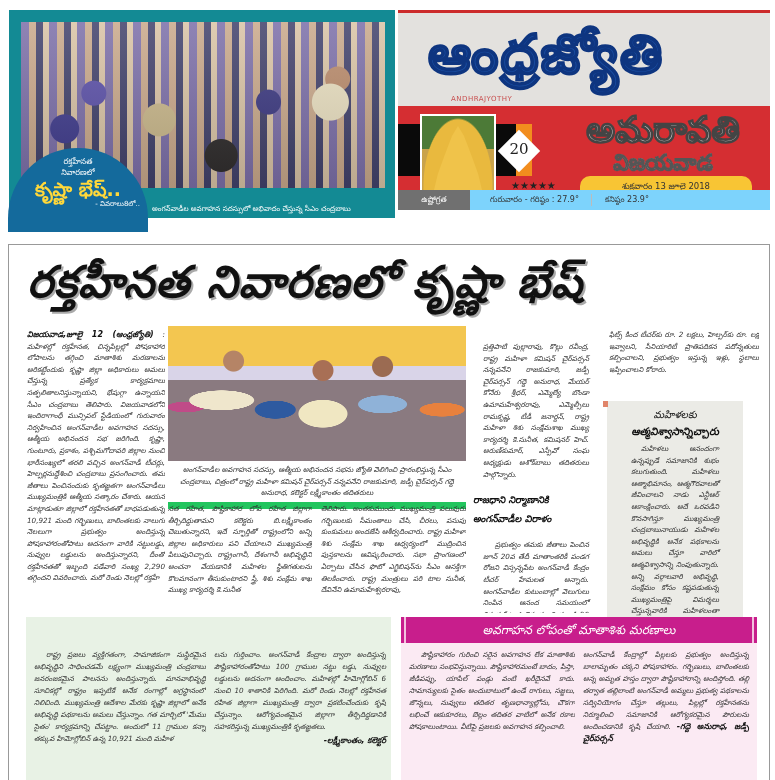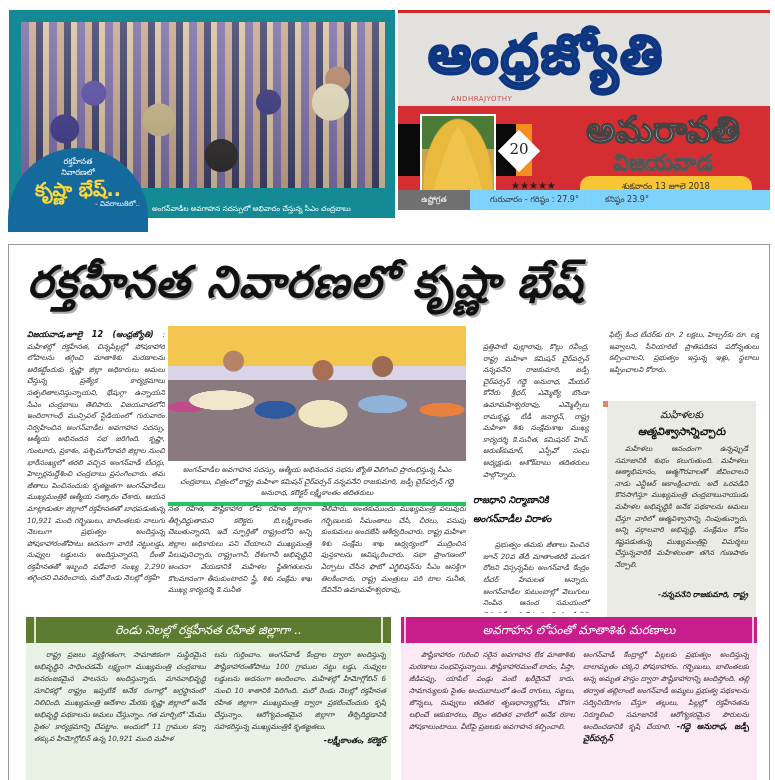--- a/index.html
+++ b/index.html
@@ -134,26 +134,26 @@
       radial-gradient(circle at 72% 30%, #9b6b52 0 10px, transparent 11px),
       radial-gradient(ellipse at 52% 65%, #f0e7c2 0 24px, transparent 25px),
       radial-gradient(circle at 52% 33%, #a86f55 0 10px, transparent 11px),
       radial-gradient(ellipse at 92% 62%, #e8813e 0 22px, transparent 23px),
       radial-gradient(ellipse at 36% 62%, #2e5aa0 0 20px, transparent 21px),
       radial-gradient(ellipse at 6% 60%, #c04b88 0 18px, transparent 19px),
       linear-gradient(180deg, #f3c650 0 30%, #d9d4e8 30% 40%, #8a7a80 40% 100%);
   }
   .photo2-caption {
     position: absolute; left: 159px; top: 219px; width: 298px; text-align: center; font-size: 7.2px;
-    line-height: 11.5px; color: #333; border-bottom: 4px solid #22c55e; padding-bottom: 3px;
+    line-height: 11.5px; color: #333; border-bottom: 7px solid #22c55e; padding-bottom: 3px;
   }
 
   .sidebar-box {
-    position: absolute; left: 598px; top: 156px; width: 149px; height: 258px; background: #ebebe6;
-    padding: 6px 8px;
+    position: absolute; left: 598px; top: 156px; width: 136px; height: 258px; background: #ebebe6;
+    padding: 6px 24px;
   }
   .sidebar-box .mark { position: absolute; left: -4px; top: 0; width: 5px; height: 6px; background: #e0856a; }
   .sidebar-title { text-align: center; font-size: 10px; line-height: 16px; color: #111; }
   .sidebar-title.bold { font-weight: bold; font-size: 10.5px; }
   .sidebar-body { font-size: 7.2px; line-height: 11.6px; color: #333; text-align: justify; margin-top: 4px; text-indent: 10px; }
   .sidebar-sign { font-size: 7.6px; line-height: 11px; color: #111; font-weight: bold; text-align: right; margin-top: 18px; }
 
   .sub-head { font-size: 9.5px; font-weight: bold; color: #111; line-height: 16px; margin: 3px 0 1px 2px; }
 
   
@@ -257,21 +257,20 @@
   <div class="sidebar-box">
     <div class="mark"></div>
     <div class="sidebar-title">మహిళలకు</div>
     <div class="sidebar-title bold">ఆత్మవిశ్వాసాన్నిచ్చారు</div>
     <div class="sidebar-body">మహిళలు ఆనందంగా ఉన్నప్పుడే సమాజానికి శుభం కలుగుతుంది. మహిళలు ఆత్మాభిమానం, ఆత్మగౌరవాలతో జీవించాలని నాడు ఎన్టీఆర్ ఆకాంక్షించారు. అదే ఒరవడిని కొనసాగిస్తూ ముఖ్యమంత్రి చంద్రబాబునాయుడు మహిళల అభివృద్ధికి అనేక పథకాలను అమలు చేస్తూ వారిలో ఆత్మవిశ్వాసాన్ని నింపుతున్నారు. అన్ని వర్గాలవారి అభివృద్ధి, సంక్షేమం కోసం కష్టపడుతున్న ముఖ్యమంత్రిపై విమర్శలు చేస్తున్నవారికి మహిళలంతా తగిన గుణపాఠం నేర్పాలి.</div>
     <div class="sidebar-sign">-నన్నపనేని రాజకుమారి, రాష్ట్ర</div>
     <div class="sidebar-sign">మహిళా కమిషన్ చైర్‌పర్సన్</div>
   </div>
 
   <div class="box-green">
-    <div class="bar">రెండు నెలల్లో రక్తహీనత రహిత జిల్లాగా ..</div>
     <div class="bcol indent-first" style="left:8px; top:32px; width:172px; height:132px; overflow:hidden;">రాష్ట్ర ప్రజలు వ్యక్తిగతంగా, సామాజికంగా సుస్థిరమైన అభివృద్ధిని సాధించడమే లక్ష్యంగా ముఖ్యమంత్రి చంద్రబాబు జనరంజకమైన పాలనను అందిస్తున్నారు. మానవాభివృద్ధి సూచికల్లో రాష్ట్రం ఇప్పటికే అనేక రంగాల్లో అగ్రస్థానంలో నిలిచింది. ముఖ్యమంత్రి ఆదేశాల మేరకు కృష్ణా జిల్లాలో అనేక అభివృద్ధి పథకాలను అమలు చేస్తున్నాం. గత మార్చిలో 'మేము సైతం' కార్యక్రమాన్ని చేపట్టాం. అందులో 11 గ్రాముల కన్నా తక్కువ హిమోగ్లోబిన్ ఉన్న 10,921 మంది మహిళ</div>
     <div class="bcol" style="left:188px; top:32px; width:172px; height:132px;">
       <span>లను గుర్తించాం. అంగన్‌వాడీ కేంద్రాల ద్వారా అందిస్తున్న పౌష్టికాహారంతోపాటు 100 గ్రాముల నట్టు లడ్డు, నువ్వుల లడ్డులను అదనంగా అందించాం. మహిళల్లో హిమోగ్లోబిన్ 6 నుంచి 10 శాతానికి పెరిగింది. మరో రెండు నెలల్లో రక్తహీనత రహిత జిల్లాగా ముఖ్యమంత్రి ద్వారా ప్రకటించేందుకు కృషి చేస్తున్నాం. ఆరోగ్యవంతమైన జిల్లాగా తీర్చిదిద్దడానికి సహకరిస్తున్న ముఖ్యమంత్రికి కృతజ్ఞతలు.</span>
       <div class="bsign" style="text-align:right; margin-top:2px;">-లక్ష్మీకాంతం, కలెక్టర్</div>
     </div>
   </div>
 
   <div class="box-pink">
     <div class="bar">అవగాహన లోపంతో మాతాశిశు మరణాలు</div>
     <div class="bcol indent-first" style="left:8px; top:32px; width:166px; height:132px; overflow:hidden;">పౌష్టికాహారం గురించి సరైన అవగాహన లేక మాతాశిశు మరణాలు సంభవిస్తున్నాయి. పౌష్టికాహారమంటే బాదం, పిస్తా, జీడిపప్పు, యాపిల్ పండ్లు వంటి ఖరీదైనవే కాదు. సామాన్యులకు సైతం అందుబాటులో ఉండే రాగులు, సజ్జలు, జొన్నలు, నువ్వులు తదితర తృణధాన్యాల్లోను, చౌకగా లభించే ఆకుకూరలు, బెల్లం తదితర వాటిలో అనేక రకాల పోషకాలుంటాయి. వీటిపై ప్రజలకు అవగాహన కల్పించాలి.</div>

